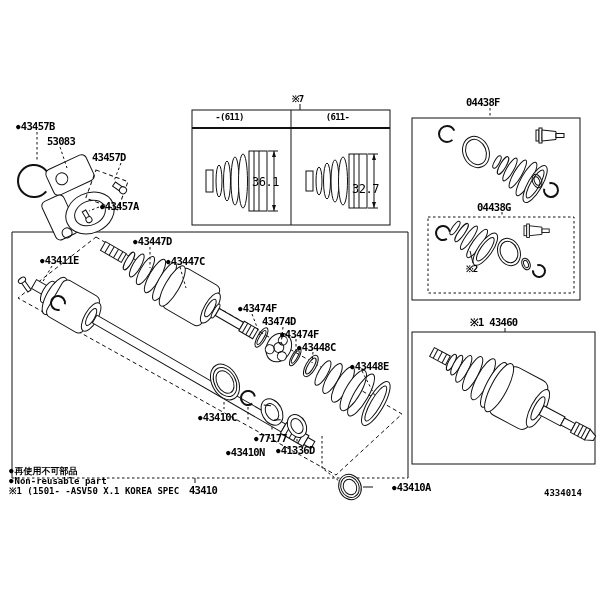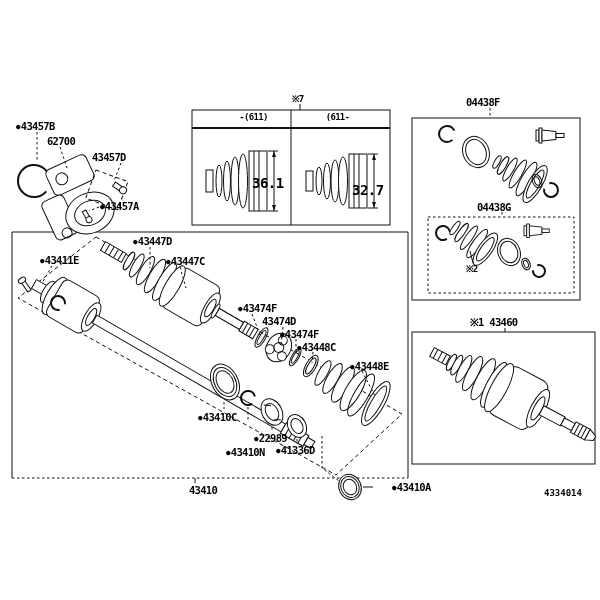--- a/index.html
+++ b/index.html
@@ -2,21 +2,21 @@
 <html><head>
 <meta charset="utf-8">
 <style>
   html,body{margin:0;padding:0;background:#fff}
   .page{position:relative;width:600px;height:600px;background:#fff;overflow:hidden;
         font-family:"DejaVu Sans Mono",monospace;color:#000}
   .art{position:absolute;left:0;top:0}
   .lbl{position:absolute;font:700 10.5px "DejaVu Sans Mono",monospace;color:#000;
        white-space:nowrap;letter-spacing:-0.7px;line-height:1}
   .sm{font-size:9px}
-  .xs{font-size:14px;font-weight:700;letter-spacing:-0.5px}
+  .xs{font-size:12px;font-weight:400;letter-spacing:-0.5px}
   .center{text-align:center}
   .dot{font-size:7.5px;margin-right:1px;vertical-align:1px}
   .legend{position:absolute;left:9px;top:466px;font:700 9px "DejaVu Sans Mono",monospace;line-height:1.12}
   .figcode{position:absolute;left:544px;top:488px;font:700 9px "DejaVu Sans Mono",monospace}
   
   .s{stroke:#111;fill:none;stroke-width:1}
   .w{stroke:#111;fill:#fff;stroke-width:1}
   .t2{stroke-width:2}
   .d{stroke-dasharray:2.5 2.5}
   .dd{stroke-dasharray:4 3}
@@ -301,47 +301,52 @@
     <line class="s d" x1="224" y1="402" x2="224" y2="409"></line>
     <line class="s d" x1="248" y1="407" x2="248" y2="420"></line>
     <line class="s d" x1="272" y1="427" x2="272" y2="430"></line>
     <line class="s d" x1="297" y1="439" x2="297" y2="442"></line>
     <polyline class="s d" points="322,436 322,468 339,481" fill="none"></polyline>
     <line class="s" x1="363" y1="487" x2="373" y2="487"></line>
   </g>
 </svg>
 
 <div class="lbl" style="left:16px;top:121px"><span class="dot">●</span><span>43457B</span></div>
-<div class="lbl" style="left:47px;top:136px"><span>62700</span></div>
+<div class="lbl" style="left:47px;top:136px"><span>53083</span></div>
 <div class="lbl" style="left:92px;top:152px"><span>43457D</span></div>
 <div class="lbl" style="left:100px;top:201px"><span class="dot">●</span><span>43457A</span></div>
 
 <div class="lbl" style="left:40px;top:255px"><span class="dot">●</span><span>43411E</span></div>
 <div class="lbl" style="left:133px;top:236px"><span class="dot">●</span><span>43447D</span></div>
 <div class="lbl" style="left:166px;top:256px"><span class="dot">●</span><span>43447C</span></div>
 <div class="lbl" style="left:238px;top:303px"><span class="dot">●</span><span>43474F</span></div>
 <div class="lbl" style="left:262px;top:316px"><span>43474D</span></div>
 <div class="lbl" style="left:280px;top:329px"><span class="dot">●</span><span>43474F</span></div>
 <div class="lbl" style="left:297px;top:342px"><span class="dot">●</span><span>43448C</span></div>
 <div class="lbl" style="left:350px;top:361px"><span class="dot">●</span><span>43448E</span></div>
 
 <div class="lbl" style="left:198px;top:412px"><span class="dot">●</span><span>43410C</span></div>
 <div class="lbl" style="left:226px;top:447px"><span class="dot">●</span><span>43410N</span></div>
-<div class="lbl" style="left:254px;top:433px"><span class="dot">●</span><span>22989</span></div>
+<div class="lbl" style="left:254px;top:433px"><span class="dot">●</span><span>77177</span></div>
 <div class="lbl" style="left:276px;top:445px"><span class="dot">●</span><span>41336D</span></div>
 <div class="lbl" style="left:189px;top:485px"><span>43410</span></div>
 <div class="lbl" style="left:392px;top:482px"><span class="dot">●</span><span>43410A</span></div>
 
 <div class="lbl" style="left:466px;top:97px"><span>04438F</span></div>
 <div class="lbl" style="left:477px;top:202px"><span>04438G</span></div>
 <div class="lbl sm" style="left:466px;top:265px"><span>※2</span></div>
 <div class="lbl" style="left:470px;top:317px"><span>※1 43460</span></div>
 
 <div class="lbl sm" style="left:292px;top:95px"><span>※7</span></div>
-<div class="lbl sm center" style="left:210px;top:113px;width:87px"><span>-(611)</span></div>
+<div class="lbl sm center" style="left:186px;top:113px;width:87px"><span>-(611)</span></div>
 <div class="lbl sm center" style="left:291px;top:113px;width:93px"><span>(611-</span></div>
 <div class="lbl xs" style="left:252px;top:176px"><span>36.1</span></div>
 <div class="lbl xs" style="left:352px;top:183px"><span>32.7</span></div>
 
+<div class="legend">
+  <div><span class="dot">●</span><span>再使用不可部品</span></div>
+  <div><span class="dot">●</span><span>Non-reusable part</span></div>
+  <div><span>※1 (1501-      -ASV50 X.1  KOREA SPEC</span></div>
+</div>
 
 <div class="figcode"><span>4334014</span></div>
 
 </div>
 
 </body></html>

